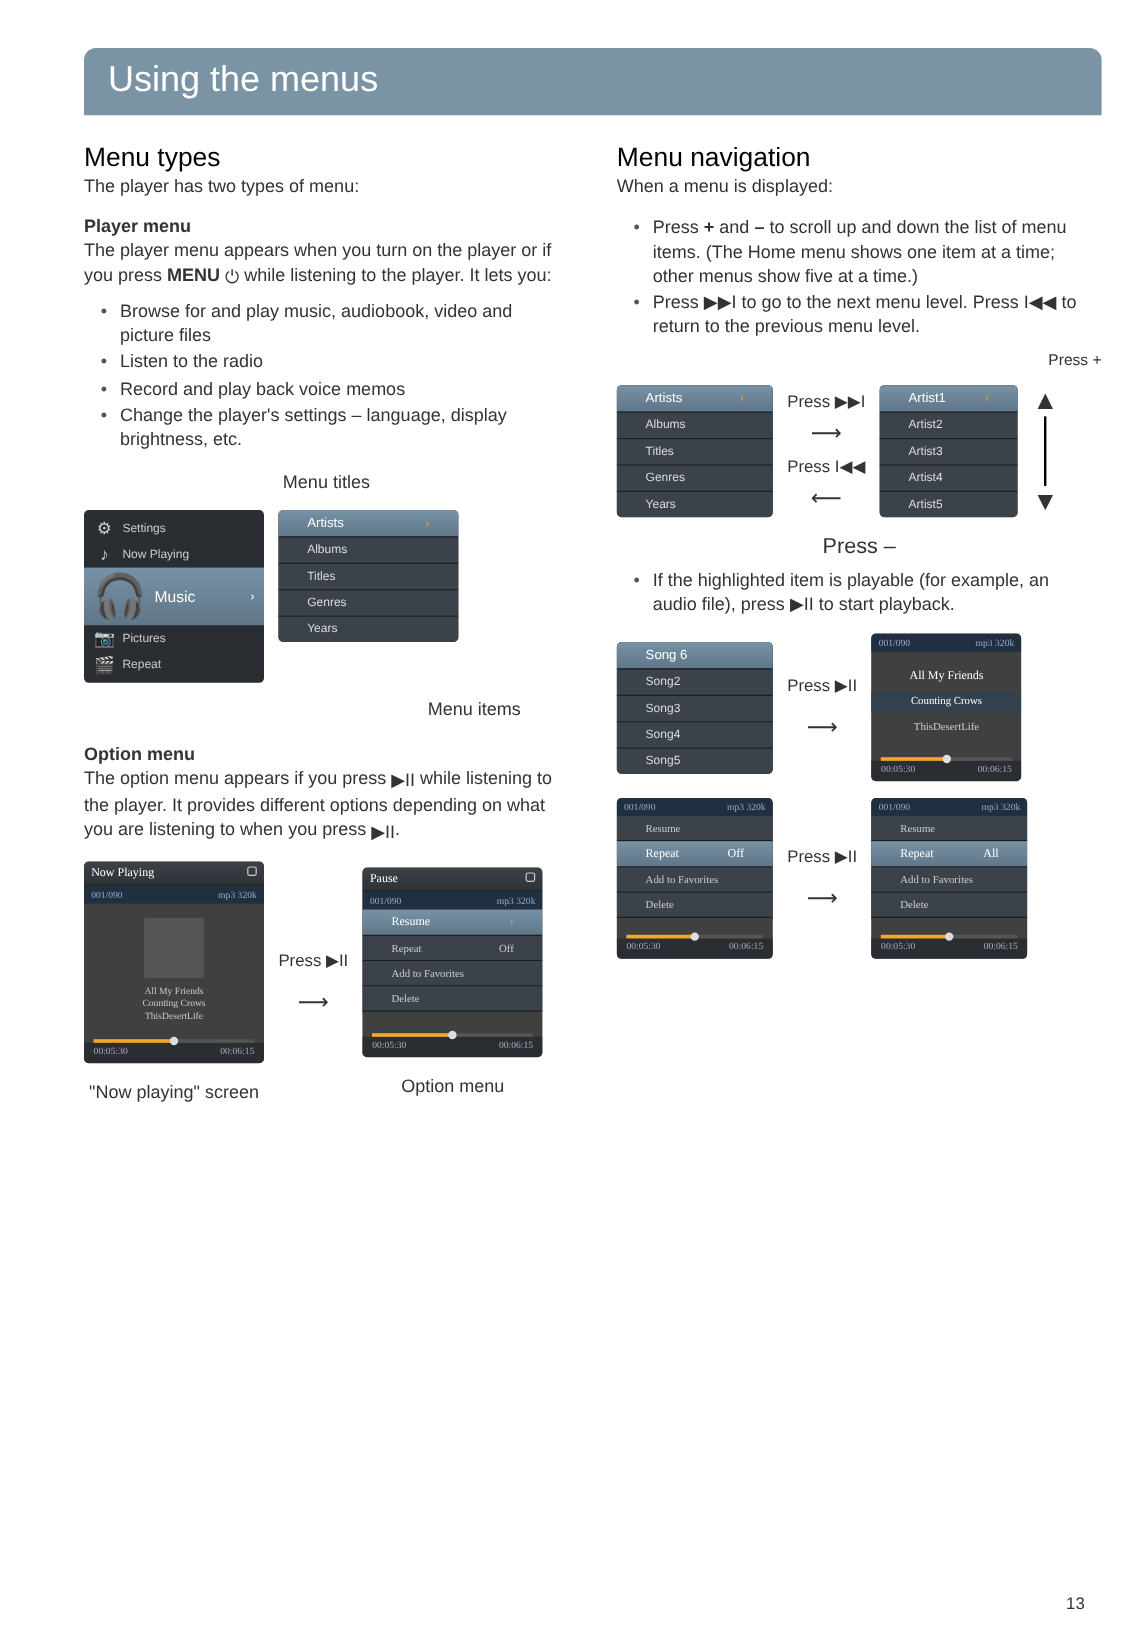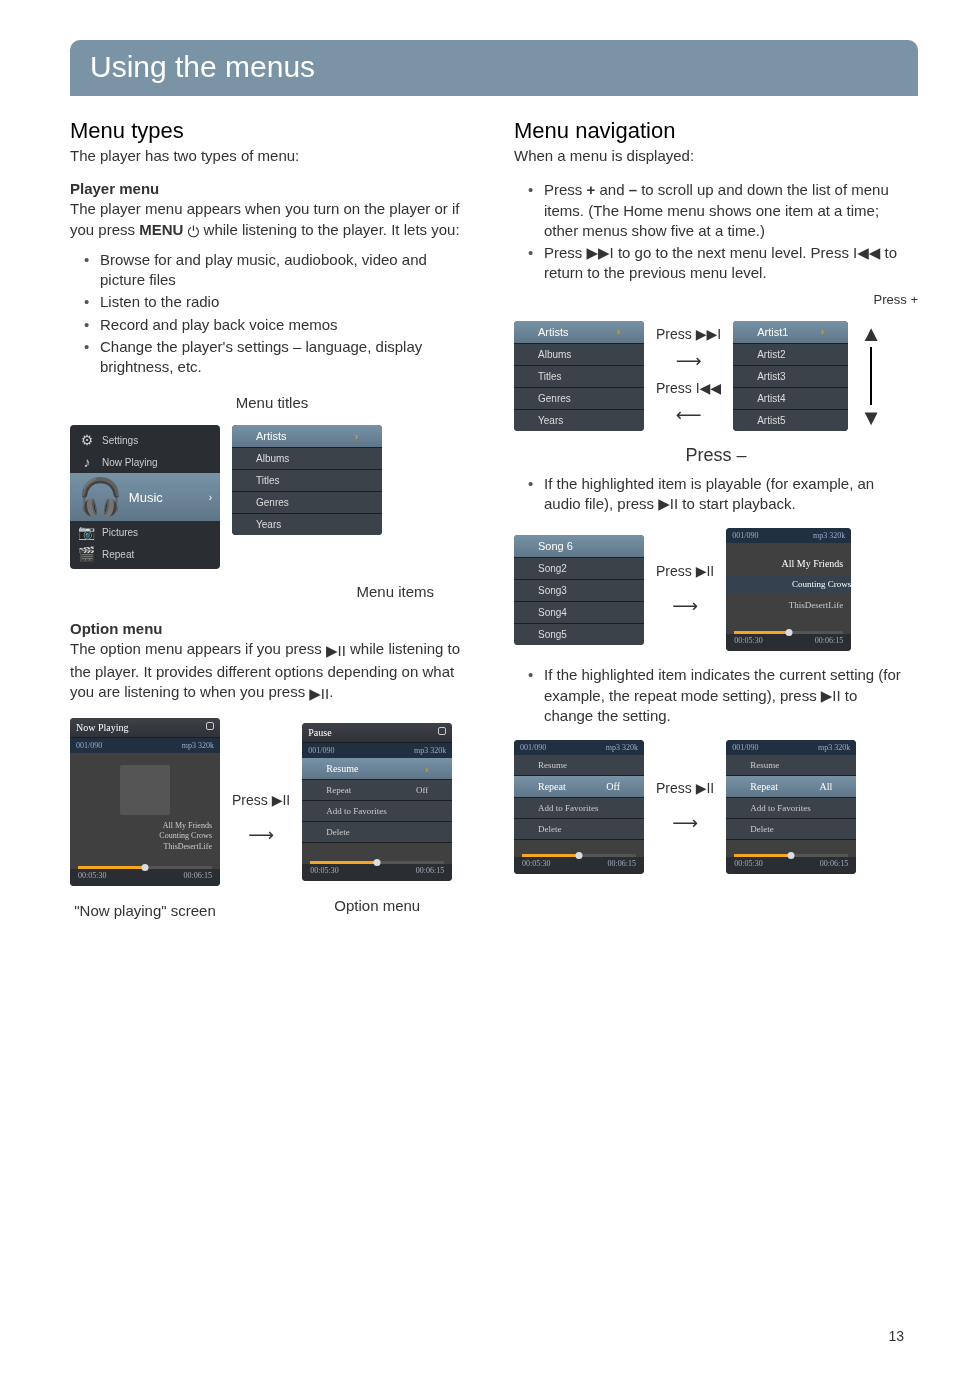--- a/index.html
+++ b/index.html
@@ -104,21 +104,21 @@
     border-bottom: 1px solid #1a1d20;
   }
   .np-infobar {
     background: #203040;
     padding: 3px 6px;
     display: flex;
     justify-content: space-between;
     color: #9ac;
     font-size: 8px;
   }
-  .np-body { padding: 8px; text-align: right; }
+  .np-body { padding: 8px; text-align: center; }
   .np-art { width: 50px; height: 50px; background: #555; margin: 4px auto 6px; border-radius: 2px; }
   .np-body div { font-size: 8px; line-height: 1.3; }
   .np-progress { height: 3px; background: #555; margin: 6px 8px 0; position: relative; }
   .np-progress .fill { height: 100%; background: #f5a623; width: 50%; }
   .np-progress .knob { position: absolute; left: 50%; top: -2px; width: 7px; height: 7px; background: #ddd; border-radius: 50%; transform: translateX(-50%);}
   .np-times { display: flex; justify-content: space-between; padding: 2px 8px 6px; font-size: 8px; color: #aab; background: #2a2e33;}
 
   .option-screen { width: 150px; }
   .now-playing-body-wide { width: 125px; }
 
@@ -391,23 +391,20 @@
             <div class="fill"></div>
             <div class="knob"></div>
           </div>
         <div class="np-times">
             <span>00:05:30</span>
             <span>00:06:15</span>
           </div>
       </div>
     </div>
 
-    <ul>
-      <li>If the highlighted item indicates the current setting (for example, the repeat mode setting), press <span>▶II</span> to change the setting.</li>
-    </ul>
 
     <div class="diagram">
       <div class="np-screen" style="width:130px;">
         <div class="np-infobar">
             <span>001/090</span>
             <span>mp3 320k</span>
           </div>
         <div class="menu-row" style="font-size:9px;">
             <span>Resume</span>
           </div>

